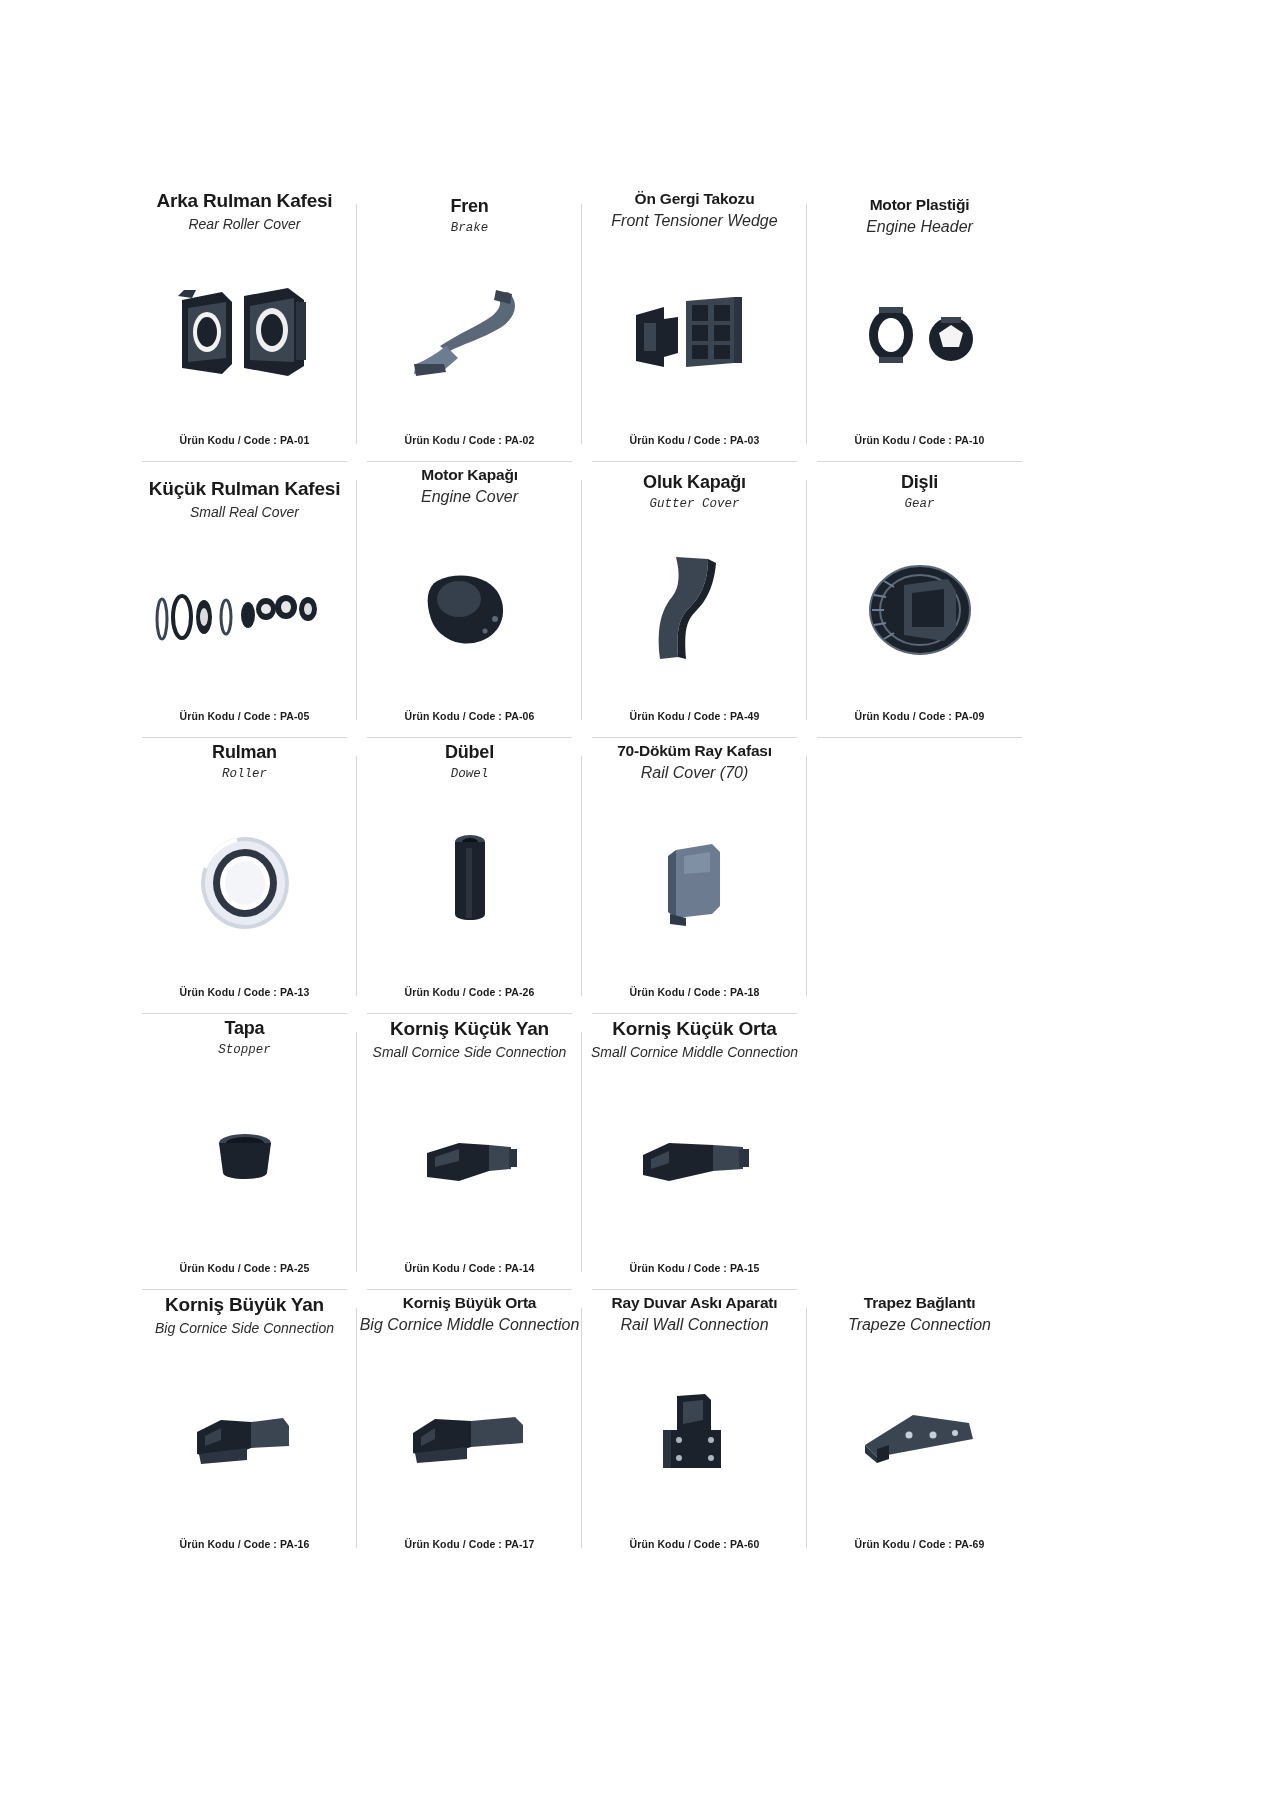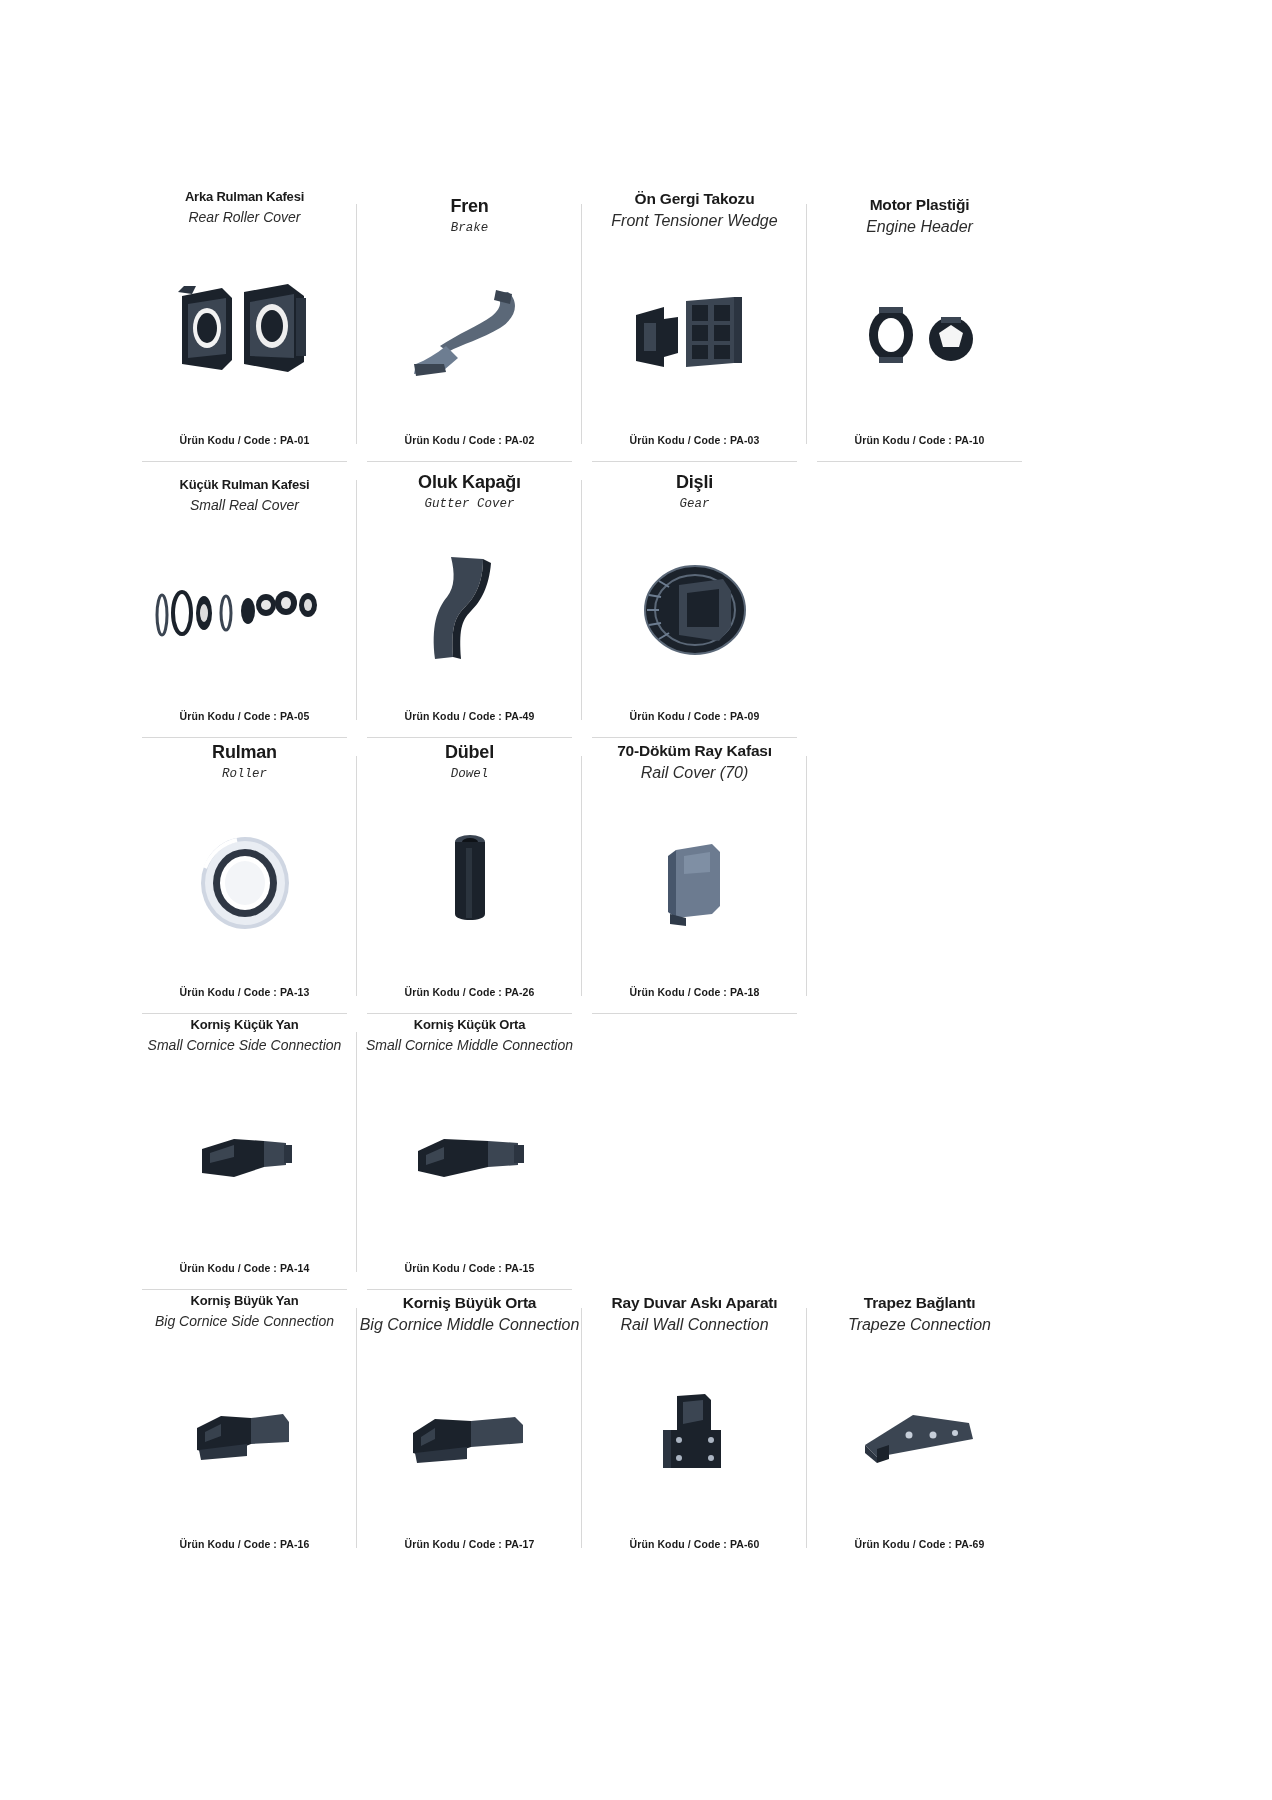--- a/index.html
+++ b/index.html
@@ -55,21 +55,21 @@
     background: #d8d8d8;
   }
   .title {
     font-size: 15.5px;
     font-weight: bold;
     color: #1a1a1a;
     text-align: center;
     line-height: 1.15;
     letter-spacing: -0.2px;
   }
-  .title.sm { font-size: 13px; }
+  .title.sm { font-size: 19px; }
   .title.lg { font-size: 18px; }
   .subtitle {
     font-size: 16px;
     font-style: italic;
     color: #2c2c2c;
     text-align: center;
     margin-top: 4px;
   }
   .subtitle.xs { font-size: 14px; }
   .subtitle.lg { font-size: 12.5px; font-family: Liberation Mono, monospace; }
@@ -188,20 +188,33 @@
         <ellipse cx="114" cy="34" rx="10" ry="11" fill="#1b222b"></ellipse>
         <ellipse cx="114" cy="34" rx="5" ry="5" fill="#e8e8e8"></ellipse>
         <ellipse cx="134" cy="32" rx="11" ry="12" fill="#1b222b"></ellipse>
         <ellipse cx="134" cy="32" rx="5" ry="6" fill="#e8e8e8"></ellipse>
         <ellipse cx="156" cy="34" rx="9" ry="12" fill="#1b222b"></ellipse>
         <ellipse cx="156" cy="34" rx="4" ry="6" fill="#dddddd"></ellipse>
       </svg>
         </div>
         <div class="code">Ürün Kodu / Code : PA-05</div>
       </div>
+      <div class="cell sep-right sep-bottom">
+        <div class="title">Motor Kapağı</div>
+        <div class="subtitle">Engine Cover</div>
+        <div class="art">
+          <svg width="110" height="90" viewBox="0 0 110 90">
+        <path d="M22 18 C42 8 70 12 82 28 C94 46 88 70 66 78 C44 86 22 74 16 56 C10 38 12 24 22 18 Z" fill="#1b222b"></path>
+        <ellipse cx="44" cy="36" rx="22" ry="18" fill="#3b4552" opacity="0.85"></ellipse>
+        <circle cx="80" cy="56" r="3" fill="#5b6878"></circle>
+        <circle cx="70" cy="68" r="2.5" fill="#5b6878"></circle>
+      </svg>
+        </div>
+        <div class="code">Ürün Kodu / Code : PA-06</div>
+      </div>
       <div class="cell sep-right sep-bottom off-2">
         <div class="title lg">Oluk Kapağı</div>
         <div class="subtitle lg">Gutter Cover</div>
         <div class="art">
           <svg width="90" height="115" viewBox="0 0 90 115">
         <path d="M26 4 L58 6 C58 30 50 44 40 54 C30 64 26 74 28 104 L10 106 C6 74 12 56 22 44 C30 34 30 20 26 4 Z" fill="#3b4552"></path>
         <path d="M58 6 L66 10 C64 34 56 48 46 58 C36 68 34 78 36 106 L28 104 C26 74 30 64 40 54 C50 44 58 30 58 6 Z" fill="#1b222b"></path>
       </svg>
         </div>
         <div class="code">Ürün Kodu / Code : PA-49</div>
@@ -267,20 +280,32 @@
         <path d="M26 16 L62 10 L70 18 L70 72 L62 80 L26 84 Z" fill="#6c7b90"></path>
         <path d="M26 16 L26 84 L18 78 L18 22 Z" fill="#47566b"></path>
         <path d="M34 22 L60 18 L60 38 L34 40 Z" fill="#7f8fa4"></path>
         <path d="M20 80 L36 84 L36 92 L20 90 Z" fill="#2f3a49"></path>
       </svg>
         </div>
         <div class="code">Ürün Kodu / Code : PA-18</div>
       </div>
     </div>
     <div class="row">
+      <div class="cell sep-right sep-bottom">
+        <div class="title lg">Tapa</div>
+        <div class="subtitle lg">Stopper</div>
+        <div class="art">
+          <svg width="80" height="60" viewBox="0 0 80 60">
+        <ellipse cx="40" cy="14" rx="26" ry="9" fill="#3b4552"></ellipse>
+        <ellipse cx="40" cy="14" rx="19" ry="6" fill="#121620"></ellipse>
+        <path d="M14 14 L18 44 C20 52 60 52 62 44 L66 14 Z" fill="#1b222b"></path>
+      </svg>
+        </div>
+        <div class="code">Ürün Kodu / Code : PA-25</div>
+      </div>
       <div class="cell sep-right sep-bottom">
         <div class="title sm">Korniş Küçük Yan</div>
         <div class="subtitle xs">Small Cornice Side Connection</div>
         <div class="art">
           <svg width="110" height="60" viewBox="0 0 110 60">
         <path d="M12 22 L44 12 L74 14 L74 40 L44 50 L12 46 Z" fill="#1b222b"></path>
         <path d="M74 14 L96 16 L96 38 L74 40 Z" fill="#3b4552"></path>
         <path d="M20 26 L44 18 L44 30 L20 36 Z" fill="#5b6878" opacity="0.5"></path>
         <rect x="94" y="18" width="8" height="18" fill="#2b3440"></rect>
       </svg>

